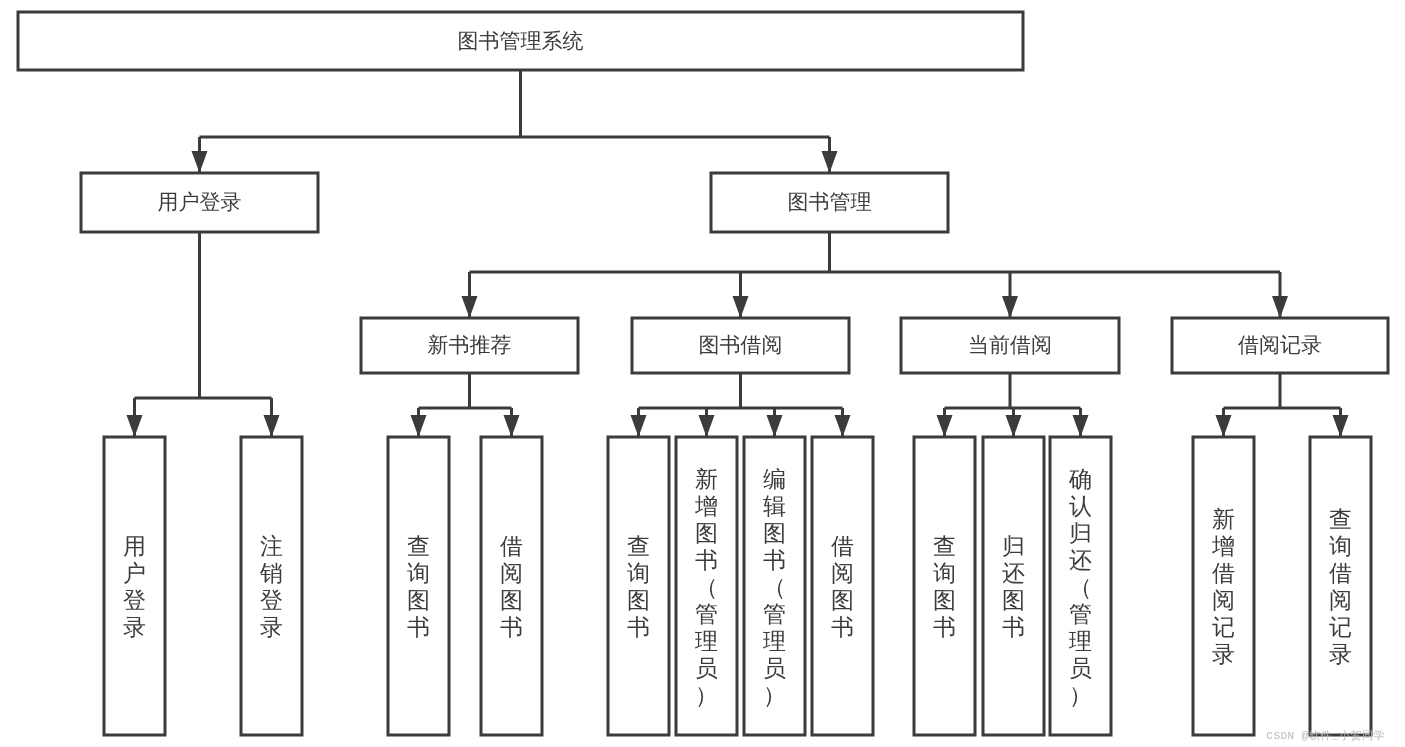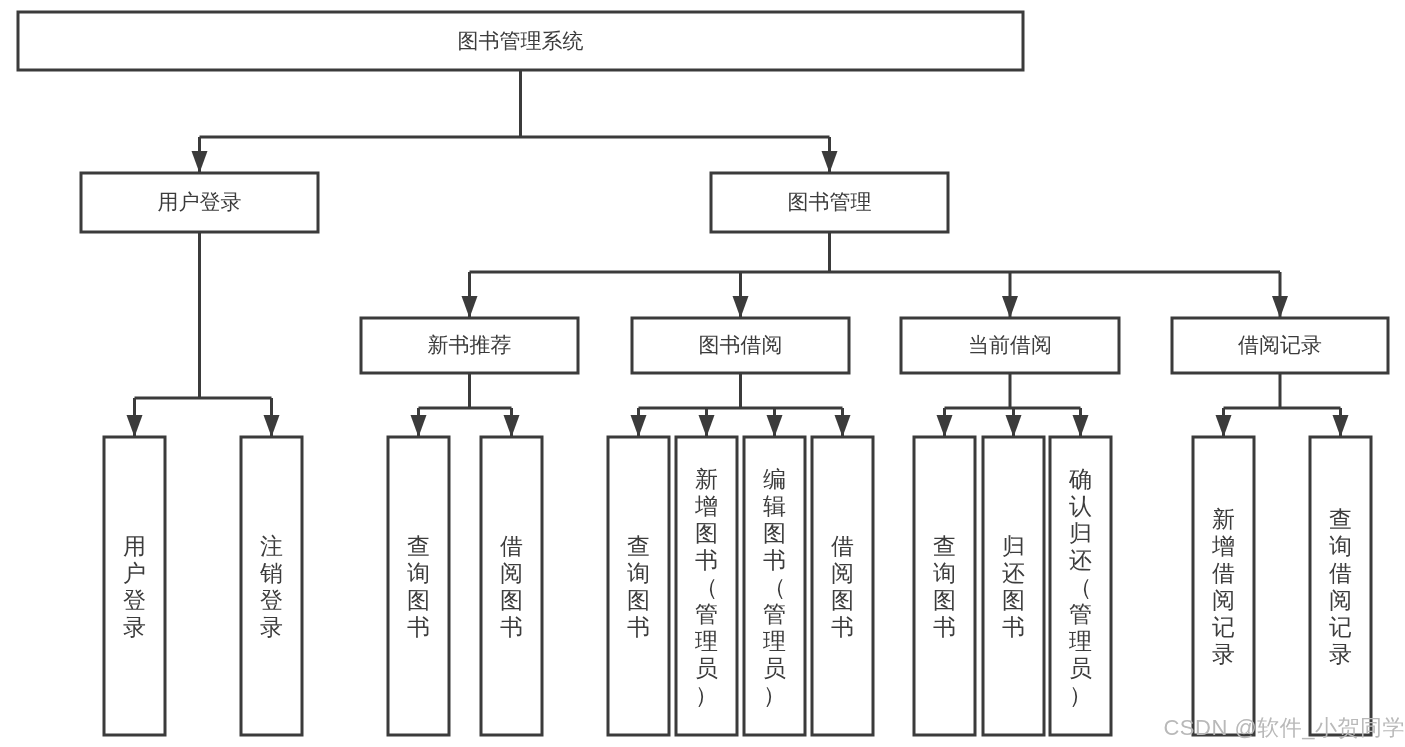--- a/index.html
+++ b/index.html
@@ -16,23 +16,23 @@
   .node-label{
     font-family:"Liberation Sans","DejaVu Sans",sans-serif;
     fill:#3c3c3c;font-size:21px;text-anchor:middle;
     dominant-baseline:middle;
   }
   .node-label-v{
     font-family:"Liberation Sans","DejaVu Sans",sans-serif;
     fill:#3c3c3c;font-size:23px;text-anchor:middle;
   }
   .watermark{
-    position:absolute;right:0;bottom:4px;
-    font-family:Liberation Sans, sans-serif;
-    font-size:22px;color:#b9b9b9;letter-spacing:.5px;
+    position:absolute;right:20px;bottom:4px;
+    font-family:Liberation Mono, monospace;
+    font-size:11px;color:#b9b9b9;letter-spacing:.5px;
     white-space:nowrap;user-select:none;
   }
 </style>
 </head>
 <body>
 
 <div id="diagram-root">
 
   <svg id="tree" viewBox="0 0 1405 747">
     <g id="connectors">

